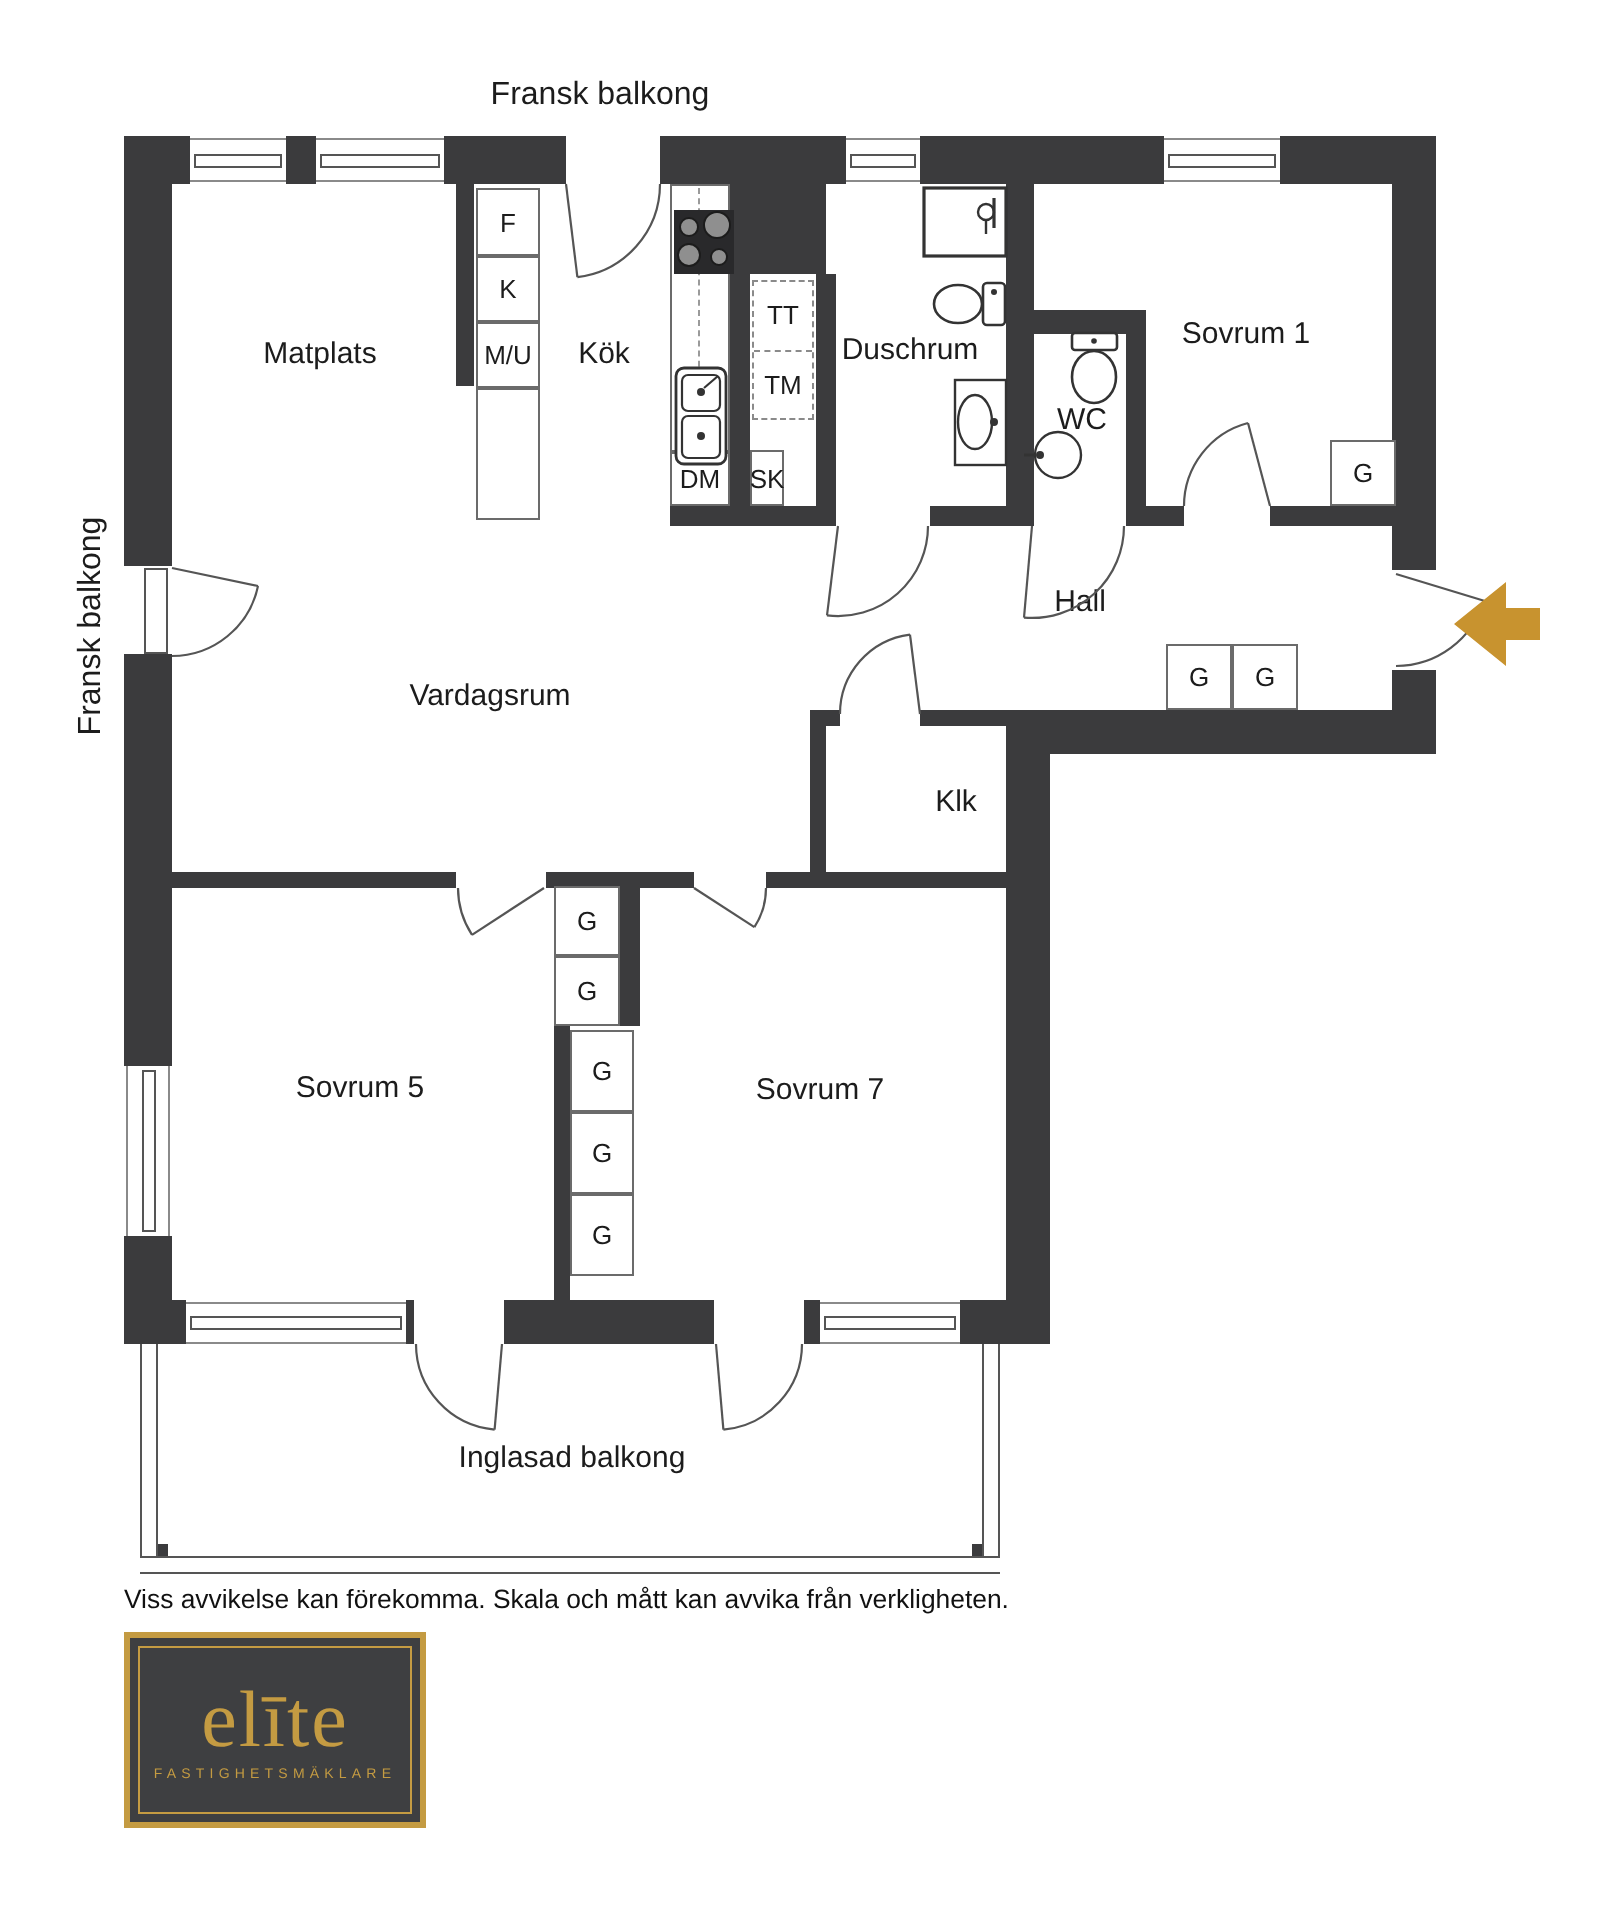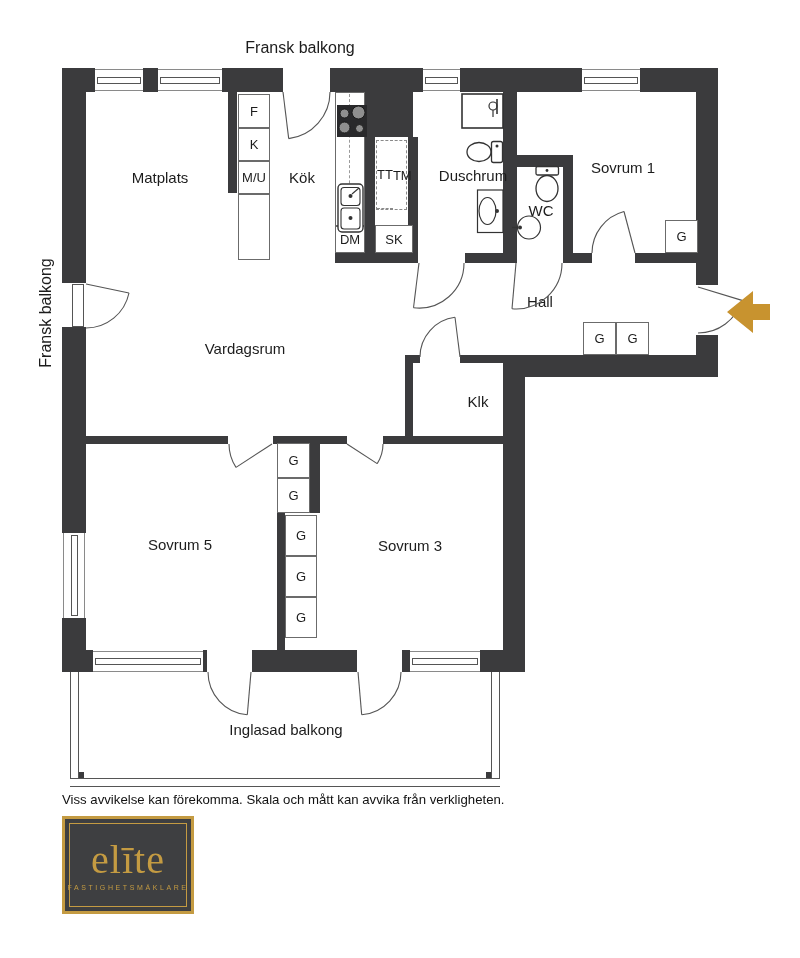--- a/index.html
+++ b/index.html
@@ -3,39 +3,39 @@
 <meta charset="utf-8">
 <style>
   html,body{margin:0;padding:0;background:#fff;}
   #stage{position:relative;width:800px;height:958px;background:#fff;overflow:hidden;
          font-family:"Liberation Sans",sans-serif;color:#1c1c1c;}
   .w{position:absolute;background:#3B3B3D;}
   .box{position:absolute;background:#fff;border:1px solid #6b6b6b;box-sizing:border-box;
        display:flex;align-items:center;justify-content:center;font-size:13px;color:#1c1c1c;}
   .nolabel{}
   .dashedbox{position:absolute;background:#fff;border:1.4px dashed #8a8a8a;box-sizing:border-box;
-       display:flex;flex-direction:row;}
+       display:flex;flex-direction:column;}
   .dashedbox .cell{flex:1;display:flex;align-items:center;justify-content:center;font-size:13px;}
   .dashedbox .cell.top{border-bottom:1.3px dashed #8a8a8a;}
   .rlabel{position:absolute;transform:translate(-50%,-50%);font-size:15px;white-space:nowrap;}
   .biglabel{position:absolute;transform:translate(-50%,-50%);font-size:16px;white-space:nowrap;}
   .biglabel.vert{transform:translate(-50%,-50%) rotate(-90deg);}
   .win-h{position:absolute;background:#fff;border-top:1px solid #8a8a8a;border-bottom:1px solid #8a8a8a;box-sizing:border-box;}
   .win-h .gl{position:absolute;left:2px;right:2px;top:50%;margin-top:-3.5px;height:7px;box-sizing:border-box;
        border-top:1.3px solid #555;border-bottom:1.3px solid #555;border-left:1px solid #555;border-right:1px solid #555;}
   .win-v{position:absolute;background:#fff;border-left:1px solid #8a8a8a;border-right:1px solid #8a8a8a;box-sizing:border-box;}
   .win-v .gl{position:absolute;top:2px;bottom:2px;left:50%;margin-left:-3.5px;width:7px;box-sizing:border-box;
        border-left:1.3px solid #555;border-right:1.3px solid #555;border-top:1px solid #555;border-bottom:1px solid #555;}
   .glaz-v{position:absolute;background:#fff;border-left:1.4px solid #555;border-right:1.4px solid #555;box-sizing:border-box;}
   .glaz-h{position:absolute;background:#fff;border-top:1.4px solid #555;border-bottom:1.4px solid #555;box-sizing:border-box;}
   .dashv{position:absolute;border-left:1.3px dashed #9a9a9a;}
   .doorpanel{position:absolute;background:#fff;border:1px solid #555;box-sizing:border-box;}
   svg.overlay{position:absolute;left:0;top:0;pointer-events:none;}
   #footer-note{position:absolute;left:62px;top:792px;font-size:13.2px;color:#111;}
-  #logo{position:absolute;left:62px;top:816px;width:132px;height:98px;background:#3E3F41;
+  #logo{position:absolute;left:62px;top:816px;width:151px;height:98px;background:#3E3F41;
         border:3px solid #C49B42;box-sizing:border-box;}
   #logo .inner{position:absolute;left:4px;top:4px;right:4px;bottom:4px;border:1px solid #C49B42;
         display:flex;flex-direction:column;align-items:center;justify-content:center;}
   #logo .brand{font-family:"Liberation Serif",serif;font-size:40px;line-height:1;color:#C49B42;letter-spacing:1px;}
   #logo .tagline{font-size:7px;letter-spacing:2.6px;color:#C49B42;margin-top:4px;font-family:"Liberation Sans",sans-serif;}
 </style>
 </head>
 <body>
 
 <div id="stage">
@@ -121,46 +121,46 @@
   <div class="glaz-h" style="left:70px;top:778px;width:430px;height:9px;"></div>
 
   <div class="box" style="left:238px;top:94px;width:32px;height:34px;">F</div>
   <div class="box" style="left:238px;top:128px;width:32px;height:33px;">K</div>
   <div class="box" style="left:238px;top:161px;width:32px;height:33px;">M/U</div>
   <div class="box nolabel" style="left:238px;top:194px;width:32px;height:66px;"></div>
 
   <div class="box nolabel" style="left:335px;top:92px;width:30px;height:134px;"></div>
   <div class="dashv" style="left:349px;top:94px;height:130px;"></div>
   <div class="box" style="left:335px;top:226px;width:30px;height:27px;">DM</div>
-  <div class="box" style="left:375px;top:225px;width:38px;height:28px;">SK</div>
+  <div class="box" style="left:375px;top:225px;width:17px;height:28px;">SK</div>
 
   <div class="dashedbox" style="left:376px;top:140px;width:31px;height:70px;">
     <div class="cell top">TT</div>
     <div class="cell">TM</div>
   </div>
 
   <div class="box" style="left:665px;top:220px;width:33px;height:33px;">G</div>
   <div class="box" style="left:583px;top:322px;width:33px;height:33px;">G</div>
   <div class="box" style="left:616px;top:322px;width:33px;height:33px;">G</div>
   <div class="box" style="left:277px;top:443px;width:33px;height:35px;">G</div>
   <div class="box" style="left:277px;top:478px;width:33px;height:35px;">G</div>
   <div class="box" style="left:285px;top:515px;width:32px;height:41px;">G</div>
   <div class="box" style="left:285px;top:556px;width:32px;height:41px;">G</div>
   <div class="box" style="left:285px;top:597px;width:32px;height:41px;">G</div>
 
   <div class="rlabel" style="left:160px;top:177px;text-align:center;">Matplats</div>
   <div class="rlabel" style="left:302px;top:177px;">Kök</div>
-  <div class="rlabel" style="left:473px;top:175px;">Duschrum</div>
+  <div class="rlabel" style="left:455px;top:175px;">Duschrum</div>
   <div class="rlabel" style="left:623px;top:167px;">Sovrum 1</div>
   <div class="rlabel" style="left:541px;top:210px;">WC</div>
   <div class="rlabel" style="left:540px;top:301px;">Hall</div>
   <div class="rlabel" style="left:245px;top:348px;">Vardagsrum</div>
   <div class="rlabel" style="left:454px;top:401px;padding-left:48px;">Klk</div>
   <div class="rlabel" style="left:180px;top:544px;">Sovrum 5</div>
-  <div class="rlabel" style="left:410px;top:545px;">Sovrum 3</div>
+  <div class="rlabel" style="left:410px;top:545px;">Sovrum 7</div>
   <div class="rlabel" style="left:286px;top:729px;">Inglasad balkong</div>
 
   <svg class="overlay" width="800" height="958" viewBox="0 0 800 958">
 
     <g>
       <rect x="337" y="105" width="30" height="32" fill="#29292B"></rect>
       <circle cx="344.5" cy="113.5" r="4.5" fill="#8F8F8F" stroke="#1c1c1c" stroke-width="1"></circle>
       <circle cx="358.5" cy="112.5" r="6.5" fill="#8F8F8F" stroke="#1c1c1c" stroke-width="1"></circle>
       <circle cx="344.5" cy="127.5" r="5.5" fill="#8F8F8F" stroke="#1c1c1c" stroke-width="1"></circle>
       <circle cx="359.5" cy="128.5" r="4" fill="#8F8F8F" stroke="#1c1c1c" stroke-width="1"></circle>

